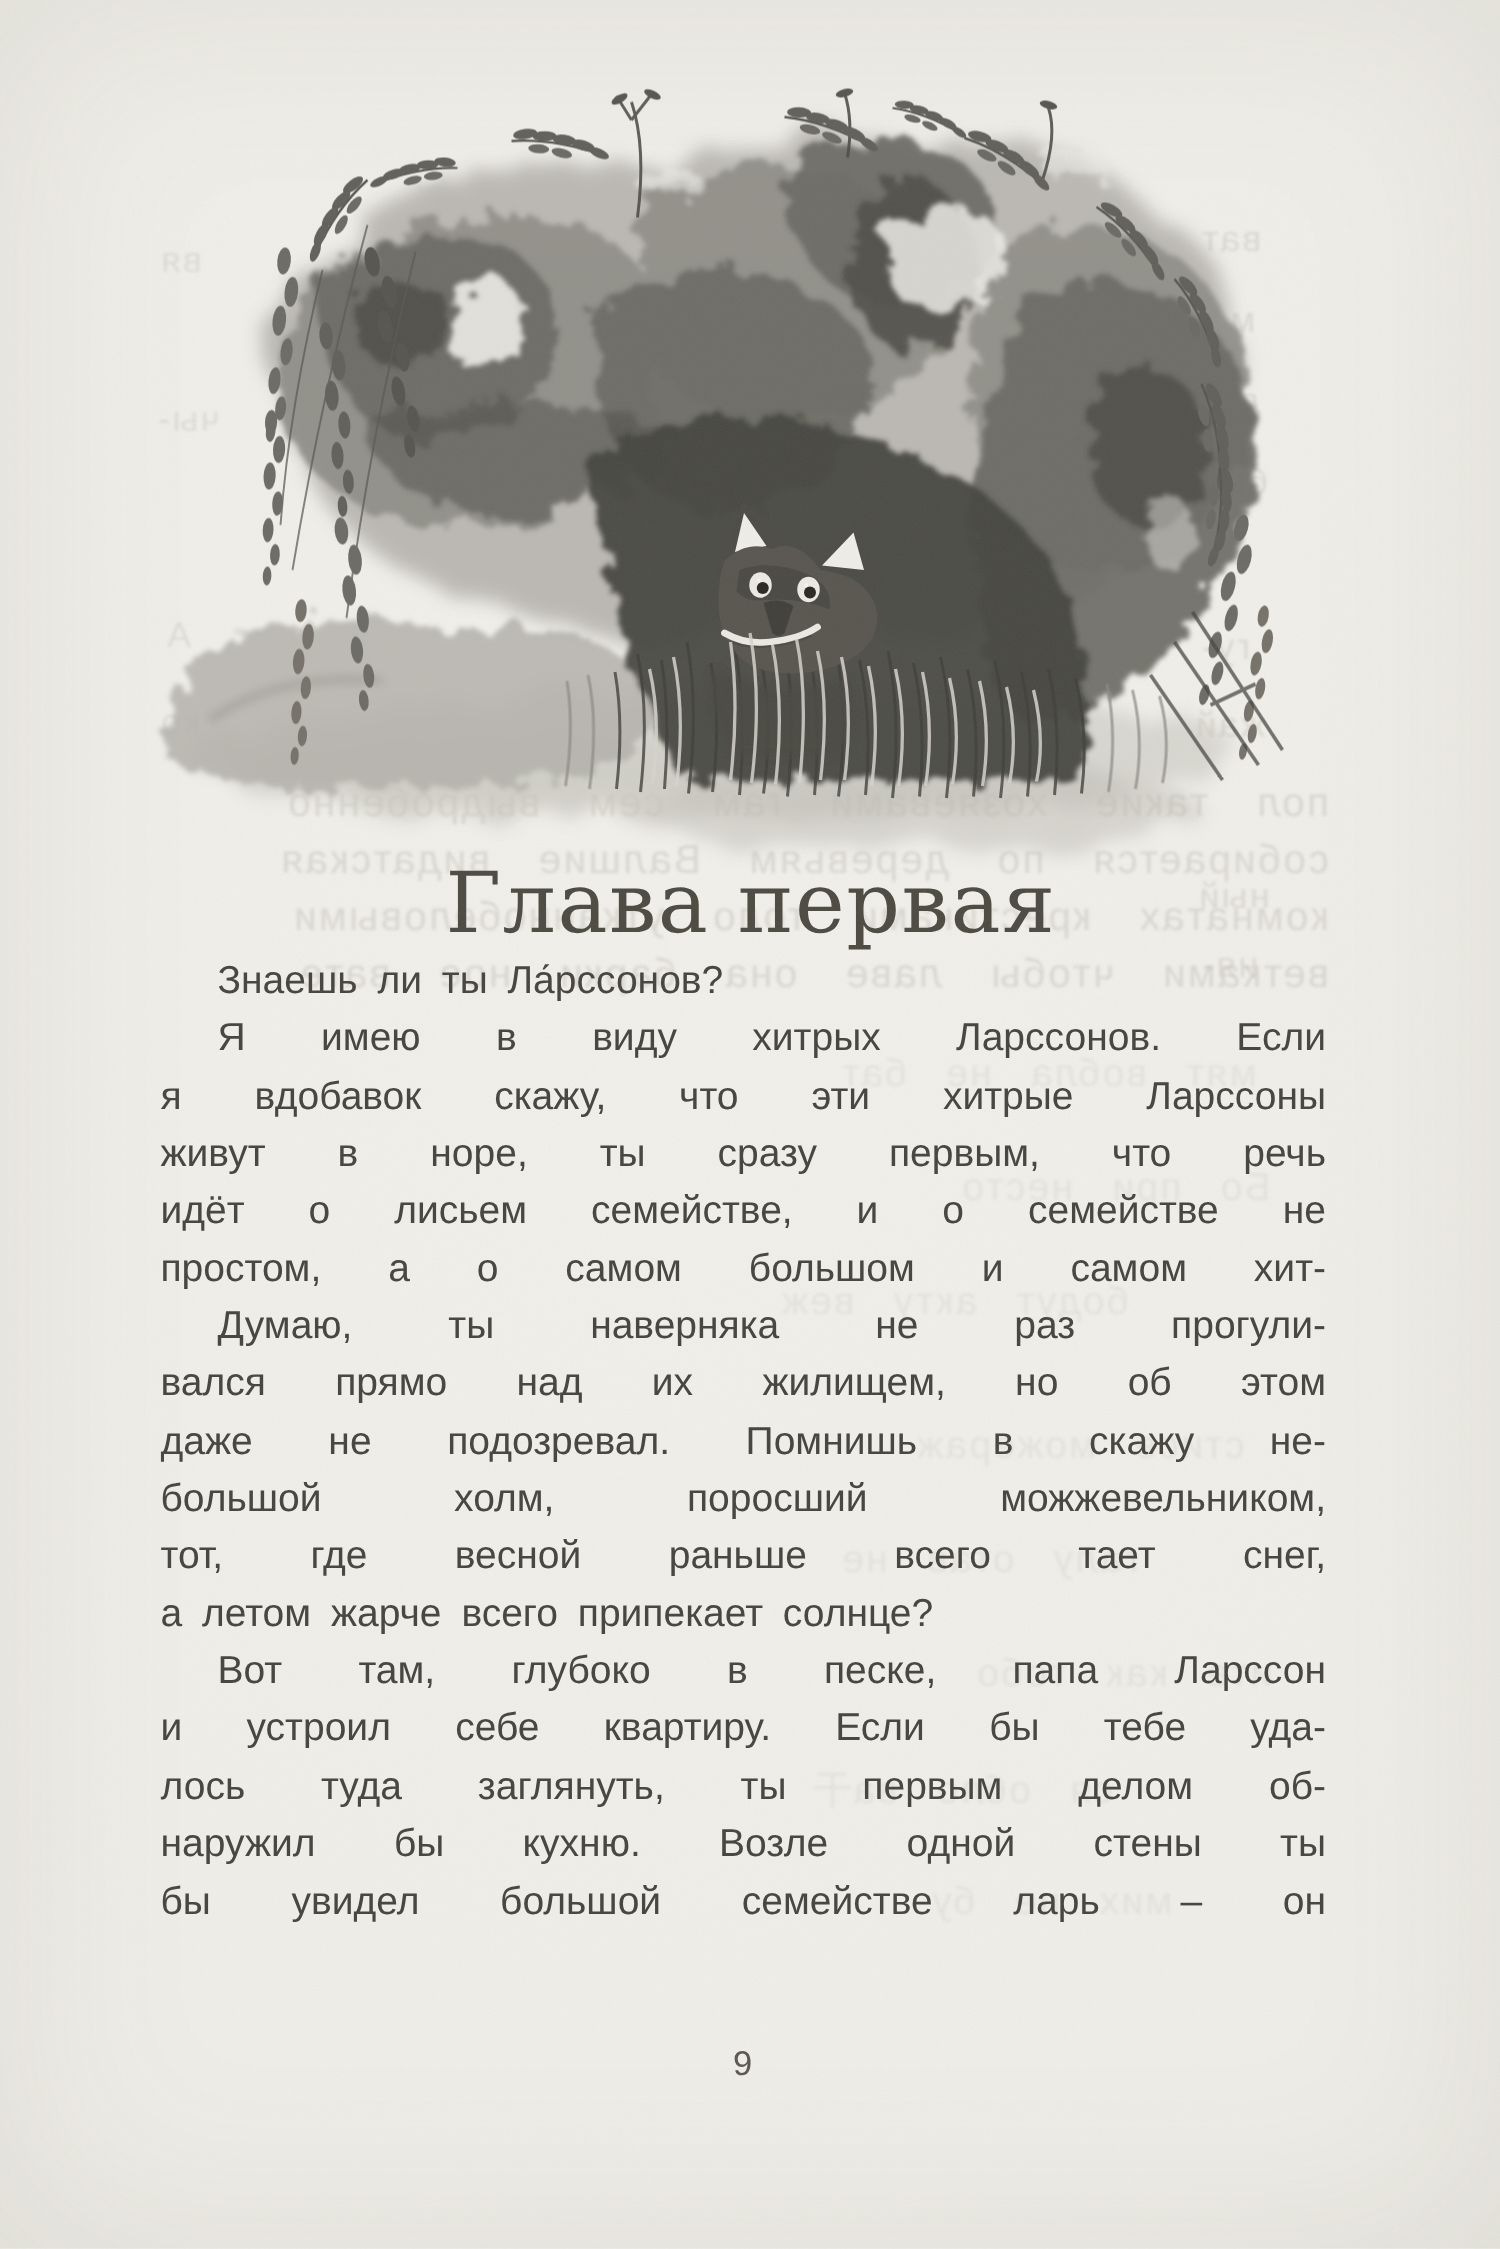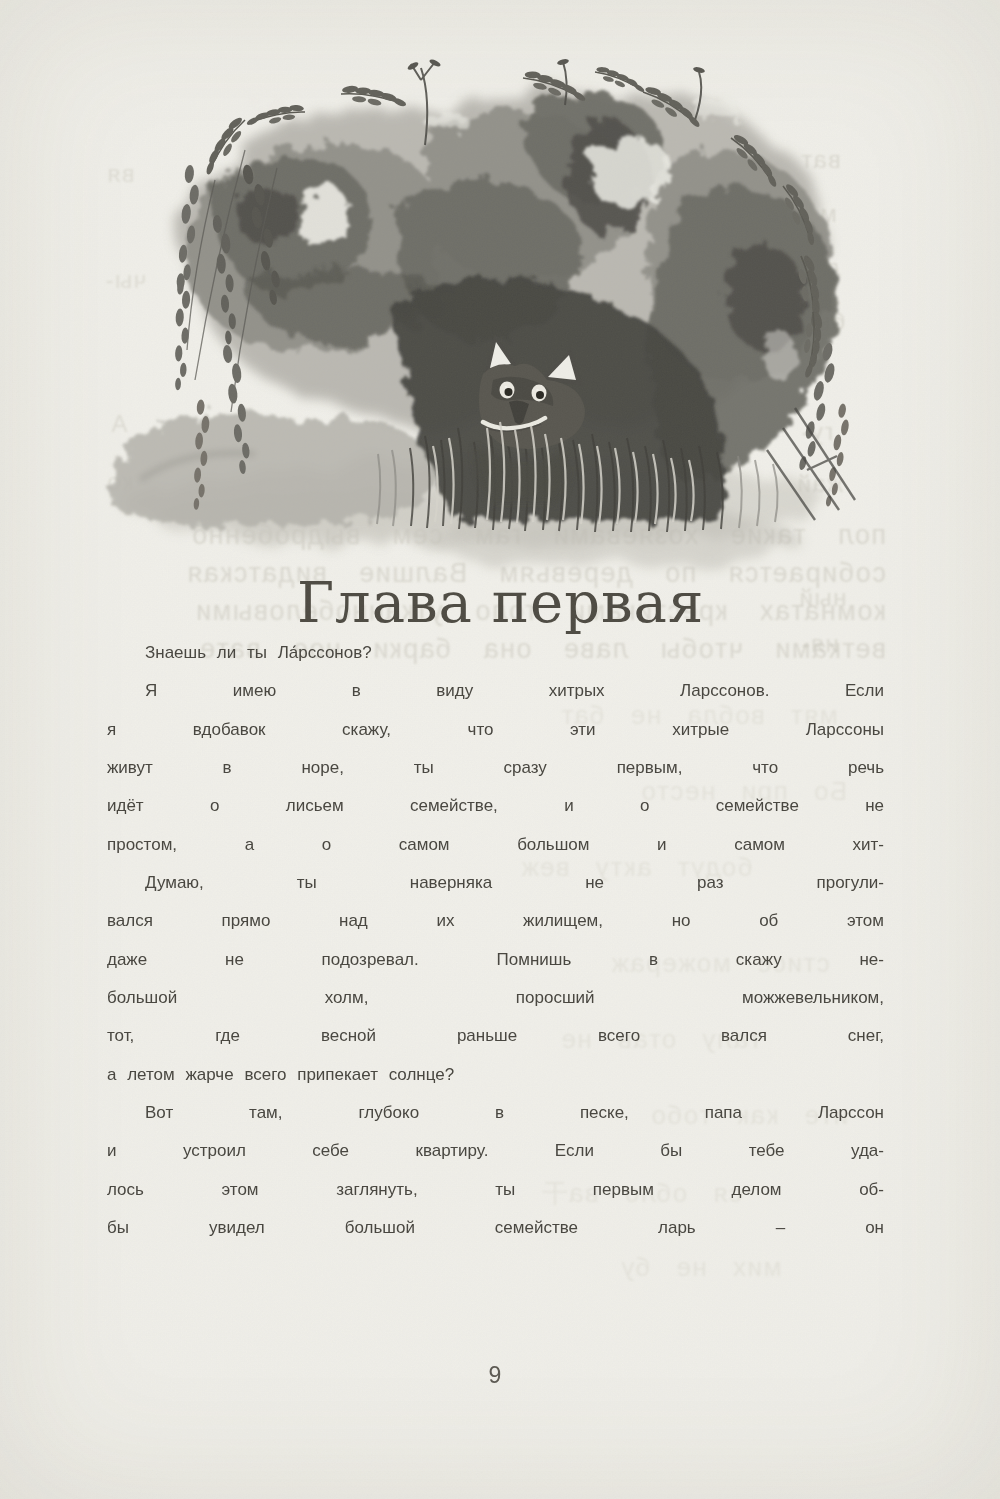--- a/index.html
+++ b/index.html
@@ -42,21 +42,21 @@
     font-size:56px;line-height:62px;
     letter-spacing:1px;
     color:#4b4840;
     text-align:center;
     white-space:nowrap;
   }
   
   .body-text{
     position:absolute;z-index:3;
     left:107px;top:634px;width:777px;
-    font-size:17px;line-height:38.35px;
+    font-size:26px;line-height:38.35px;
     color:#44423c;
     word-spacing:6px;
   }
   .line{height:38.35px;overflow:hidden;text-align:left;}
   .line.j{text-align:justify;}
   .line.j::after{content:"";display:inline-block;width:100%;}
   .line.ind{text-indent:38px;}
   
   .page-number{
     position:absolute;z-index:3;
@@ -270,25 +270,26 @@
     <div class="line ind">Знаешь ли ты Ла́рссонов?</div>
     <div class="line ind j">Я имею в виду хитрых Ларссонов. Если</div>
     <div class="line j">я вдобавок скажу, что эти хитрые Ларссоны</div>
     <div class="line j">живут в норе, ты сразу первым, что речь</div>
     <div class="line j">идёт о лисьем семействе, и о семействе не</div>
     <div class="line j">простом, а о самом большом и самом хит-</div>
     <div class="line ind j">Думаю, ты наверняка не раз прогули-</div>
     <div class="line j">вался прямо над их жилищем, но об этом</div>
     <div class="line j">даже не подозревал. Помнишь в скажу не-</div>
     <div class="line j">большой холм, поросший можжевельником,</div>
-    <div class="line j">тот, где весной раньше всего вался снег,</div>
+    <div class="line j">тот, где весной раньше всего тает снег,</div>
     <div class="line">а летом жарче всего припекает солнце?</div>
     <div class="line ind j">Вот там, глубоко в песке, папа Ларссон</div>
     <div class="line j">и устроил себе квартиру. Если бы тебе уда-</div>
-    <div class="line j">лось этом заглянуть, ты первым делом об-</div>
+    <div class="line j">лось туда заглянуть, ты первым делом об-</div>
+    <div class="line j">наружил бы кухню. Возле одной стены ты</div>
     <div class="line j">бы увидел большой семействе ларь – он</div>
   </div>
 
   <div class="page-number">9</div>
 
   <svg class="grain" width="1000" height="1499">
     <filter id="gNoise">
       <feTurbulence type="fractalNoise" baseFrequency="0.8" numOctaves="2" seed="7"></feTurbulence>
       <feColorMatrix type="matrix" values="0 0 0 0 0.45  0 0 0 0 0.44  0 0 0 0 0.40  0.12 0.12 0.12 0 0"></feColorMatrix>
     </filter>

